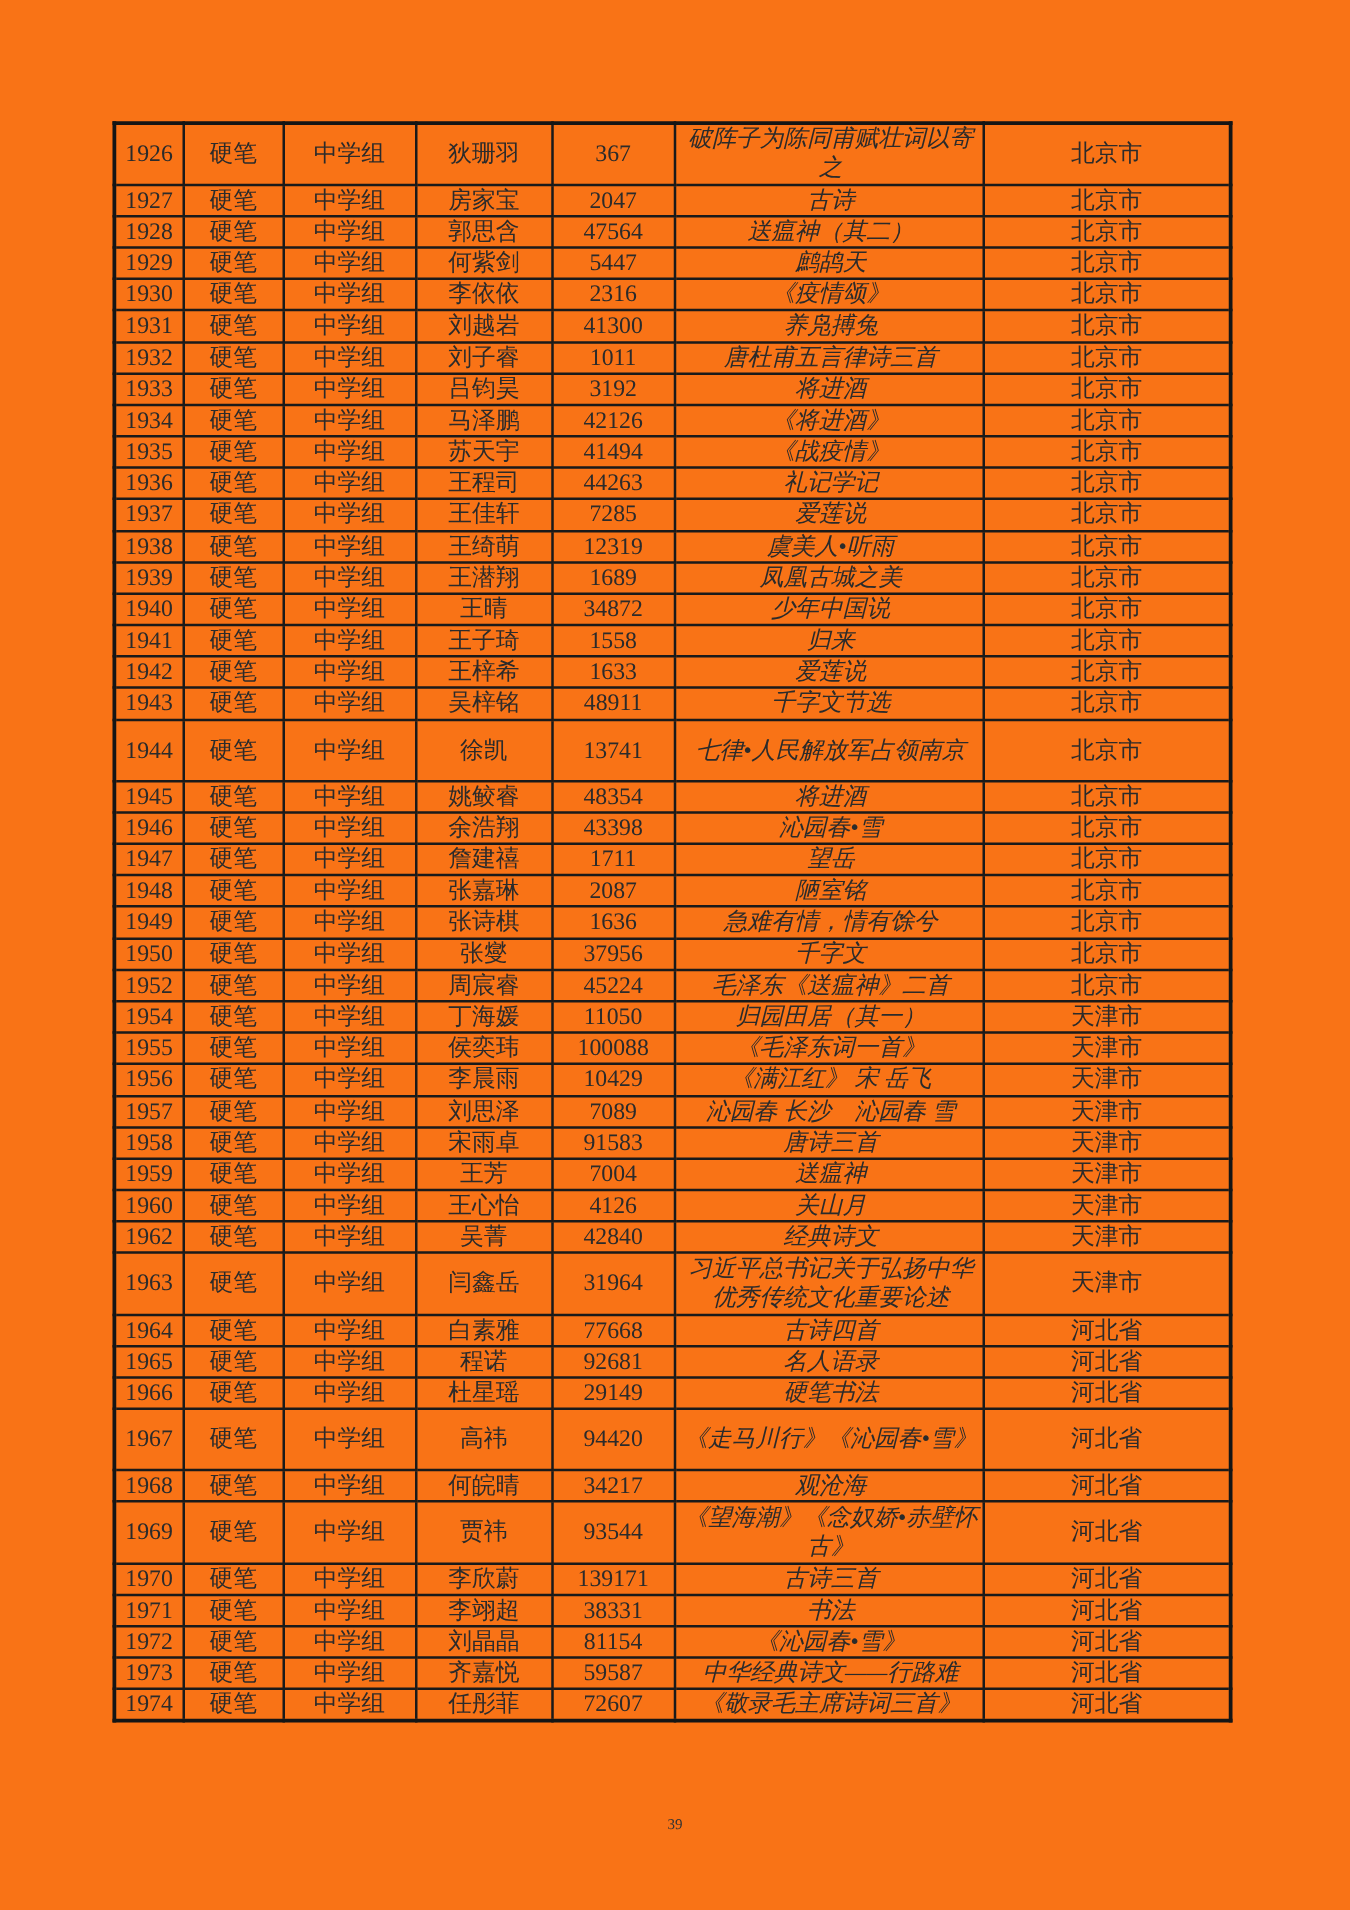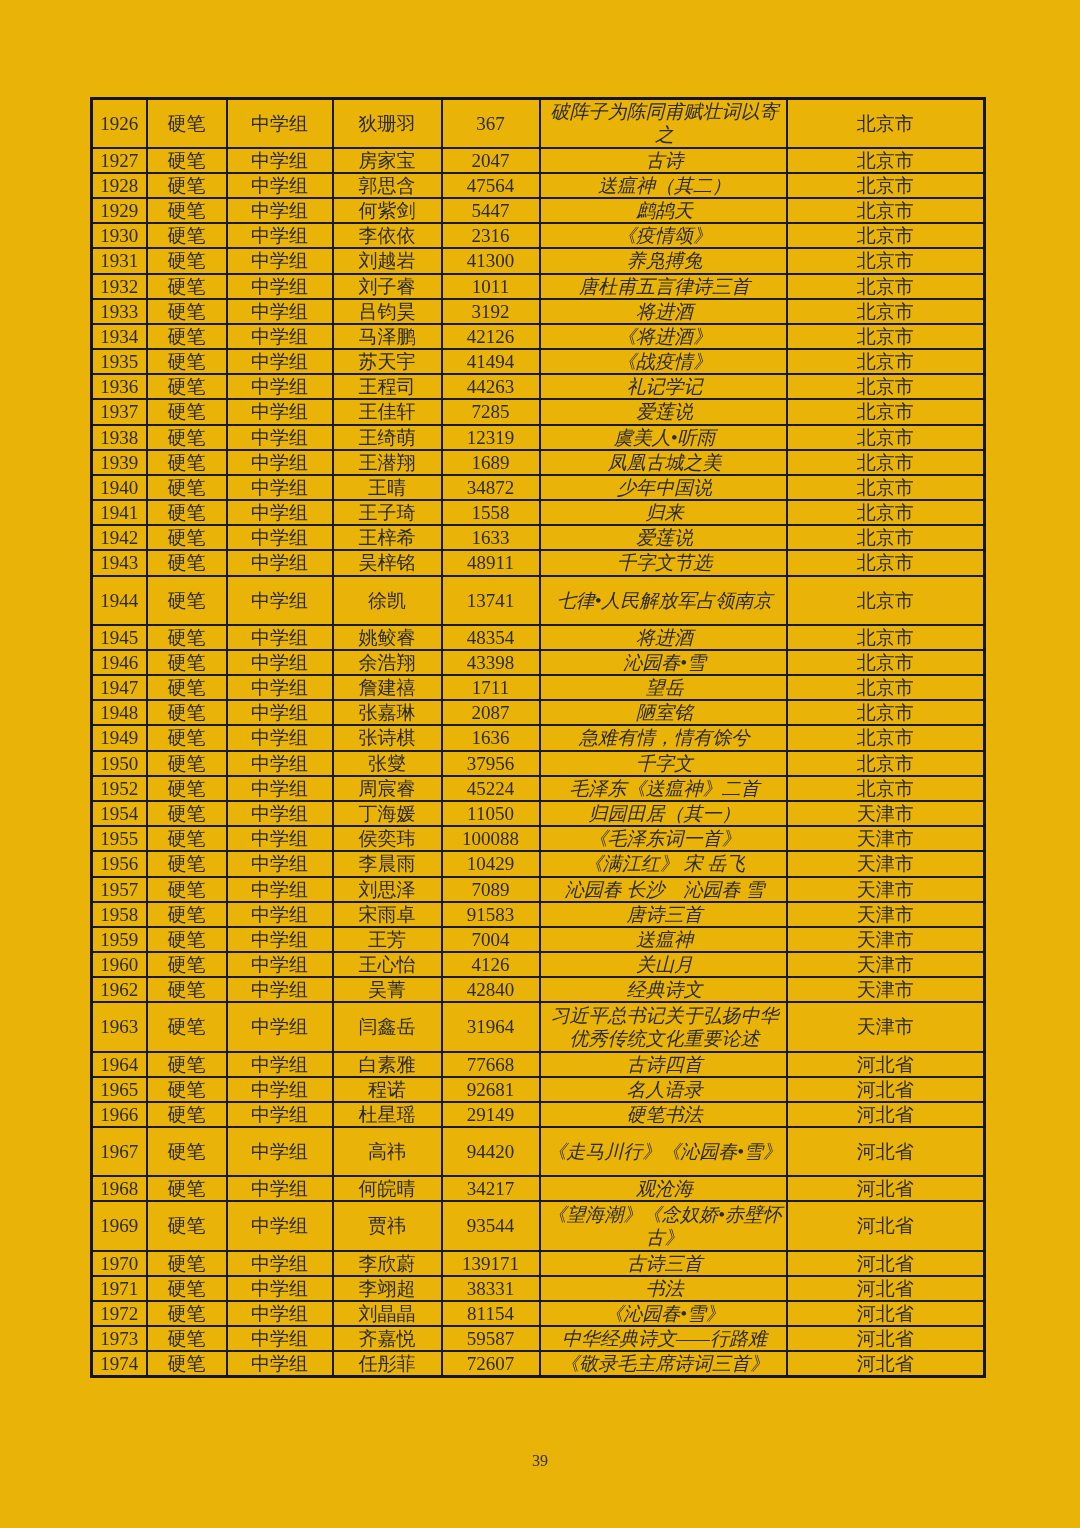--- a/index.html
+++ b/index.html
@@ -9,21 +9,21 @@
   }
   body {
     width: 1080px;
     height: 1528px;
     font-family: "Liberation Serif", "DejaVu Serif", serif;
   }
   .sheet {
     position: relative;
     width: 1080px;
     height: 1528px;
-    background: #eab308;
+    background: #f97316;
     overflow: hidden;
   }
   table.registry {
     position: absolute;
     left: 90px;
     top: 97px;
     width: 893px;
     border-collapse: collapse;
     table-layout: fixed;
     border: 3px solid #151515;
@@ -45,21 +45,21 @@
     font-style: italic;
   }
   tr.single { height: 24.6px; }
   tr.tall   { height: 49.2px; }
   .page-number {
     position: absolute;
     top: 1452px;
     left: 0;
     width: 100%;
     text-align: center;
-    font-size: 16px;
+    font-size: 12px;
     color: #333333;
   }
 </style>
 </head>
 <body>
 
 <div class="sheet">
 
   <table class="registry">
     <colgroup>

